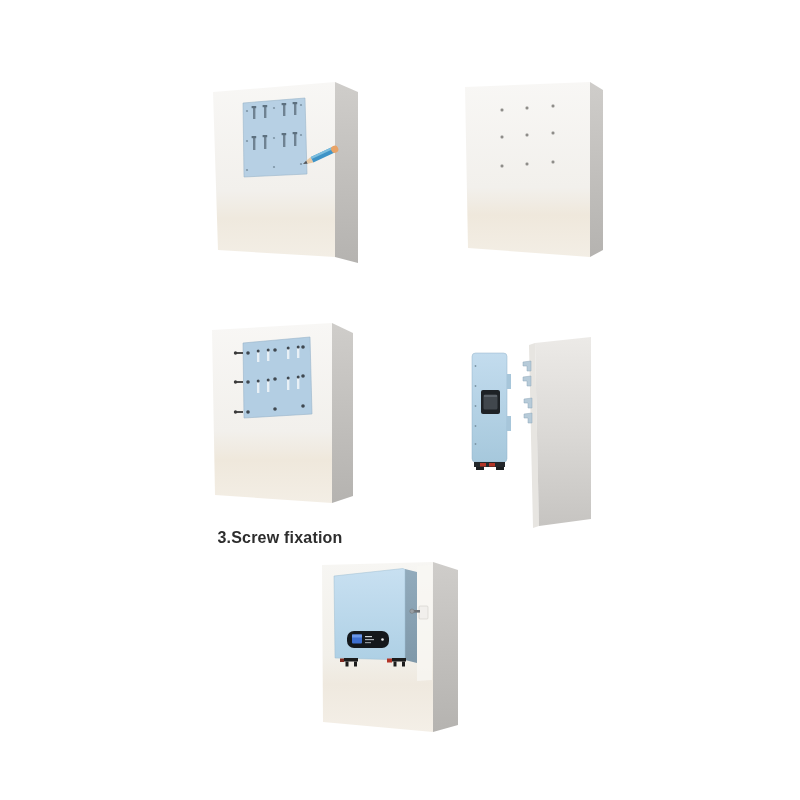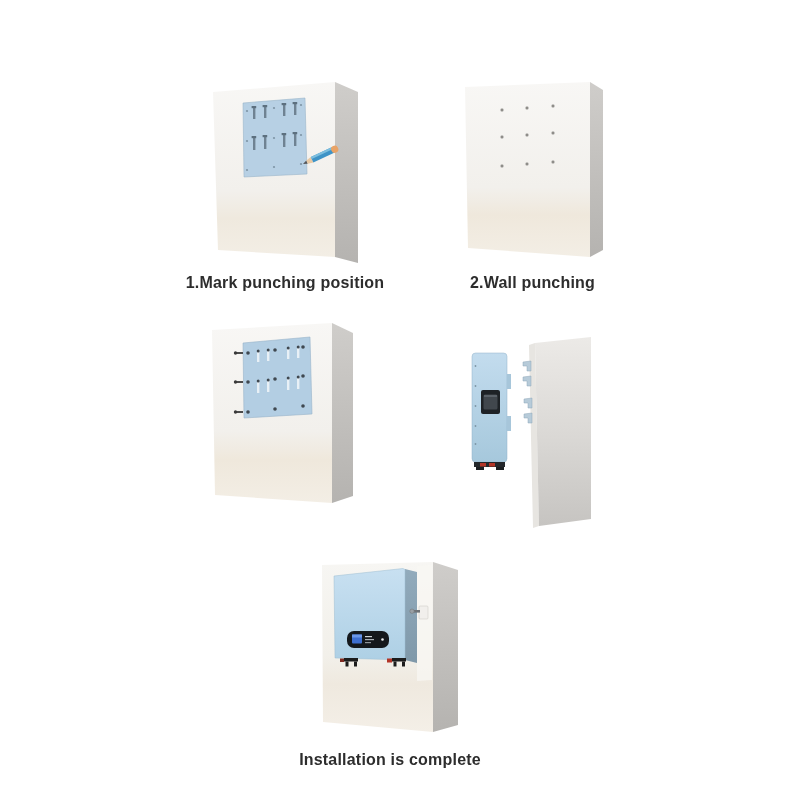--- a/index.html
+++ b/index.html
@@ -79,21 +79,20 @@
       </g>
     </g>
     <g transform="translate(113,94) rotate(-25)">
       <polygon points="0,0 4.5,-1.8 4.5,1.8" fill="#55575a"></polygon>
       <polygon points="4.5,-1.8 10,-3 10,3 4.5,1.8" fill="#e9c9a3"></polygon>
       <rect x="10" y="-3" width="23" height="6" fill="#3e93c6"></rect>
       <rect x="10" y="-3" width="23" height="2.2" fill="#7dbede"></rect>
       <circle cx="35" cy="0" r="3.6" fill="#e9a366"></circle>
     </g>
   </svg>
-  <div class="caption cap1">1.Mark punching position</div>
 
   <svg class="fig fig2" width="160" height="195" viewBox="0 0 160 195">
     <defs>
       <linearGradient id="fg2" x1="0" y1="0" x2="0" y2="1">
         <stop offset="0" stop-color="#f8f7f5"></stop>
           <stop offset="0.6" stop-color="#f2f0ec"></stop>
         <stop offset="0.76" stop-color="#efe8dc"></stop>
           <stop offset="1" stop-color="#f3eee5"></stop>
       </linearGradient>
       <linearGradient id="sg2" x1="0" y1="0" x2="0" y2="1">
@@ -125,21 +124,20 @@
       <g>
         <circle cx="47" cy="96" r="1.7" fill="#a8a6a3"></circle>
           <circle cx="47" cy="96" r="0.8" fill="#6f6d6a"></circle>
         <circle cx="72" cy="94" r="1.7" fill="#a8a6a3"></circle>
           <circle cx="72" cy="94" r="0.8" fill="#6f6d6a"></circle>
         <circle cx="98" cy="92" r="1.7" fill="#a8a6a3"></circle>
           <circle cx="98" cy="92" r="0.8" fill="#6f6d6a"></circle>
       </g>
     </g>
   </svg>
-  <div class="caption cap2">2.Wall punching</div>
 
   <svg class="fig fig3" width="175" height="196" viewBox="0 0 175 196">
     <defs>
       <linearGradient id="fg3" x1="0" y1="0" x2="0" y2="1">
         <stop offset="0" stop-color="#f8f7f5"></stop>
           <stop offset="0.6" stop-color="#f2f0ec"></stop>
         <stop offset="0.76" stop-color="#efe8dc"></stop>
           <stop offset="1" stop-color="#f3eee5"></stop>
       </linearGradient>
       <linearGradient id="sg3" x1="0" y1="0" x2="0" y2="1">
@@ -187,20 +185,21 @@
       <g>
         <rect x="40.5" y="37" width="7.5" height="2" fill="#4a4a4a"></rect>
           <circle cx="40.5" cy="38" r="1.7" fill="#3a3a3a"></circle>
         <rect x="40.5" y="66" width="7.5" height="2" fill="#4a4a4a"></rect>
           <circle cx="40.5" cy="67" r="1.7" fill="#3a3a3a"></circle>
         <rect x="40.5" y="96" width="7.5" height="2" fill="#4a4a4a"></rect>
           <circle cx="40.5" cy="97" r="1.7" fill="#3a3a3a"></circle>
       </g>
     </g>
   </svg>
+  <div class="caption cap3">3.Screw fixation</div>
 
   <svg class="fig fig4" width="170" height="200" viewBox="0 0 170 200">
     <defs>
       <linearGradient id="dev4" x1="0" y1="0" x2="0" y2="1">
         <stop offset="0" stop-color="#c3dcee"></stop>
           <stop offset="1" stop-color="#a6c8dc"></stop>
       </linearGradient>
       <linearGradient id="slab4" x1="0" y1="0" x2="0" y2="1">
         <stop offset="0" stop-color="#eceae7"></stop>
           <stop offset="0.5" stop-color="#dbd9d6"></stop>
@@ -293,15 +292,14 @@
         <rect x="39" y="103" width="14" height="3.5" fill="#1c1c1c"></rect>
         <rect x="40.5" y="106.5" width="3" height="5" fill="#1c1c1c"></rect>
         <rect x="49" y="106.5" width="3" height="5" fill="#1c1c1c"></rect>
         <rect x="82" y="103.5" width="5" height="4" fill="#b33527"></rect>
         <rect x="87" y="103" width="14" height="3.5" fill="#1c1c1c"></rect>
         <rect x="88.5" y="106.5" width="3" height="5" fill="#1c1c1c"></rect>
         <rect x="97" y="106.5" width="3" height="5" fill="#1c1c1c"></rect>
       </g>
     </g>
   </svg>
-  <div class="caption cap5">Installation is complete</div>
 
 </div>
 
 </body></html>

